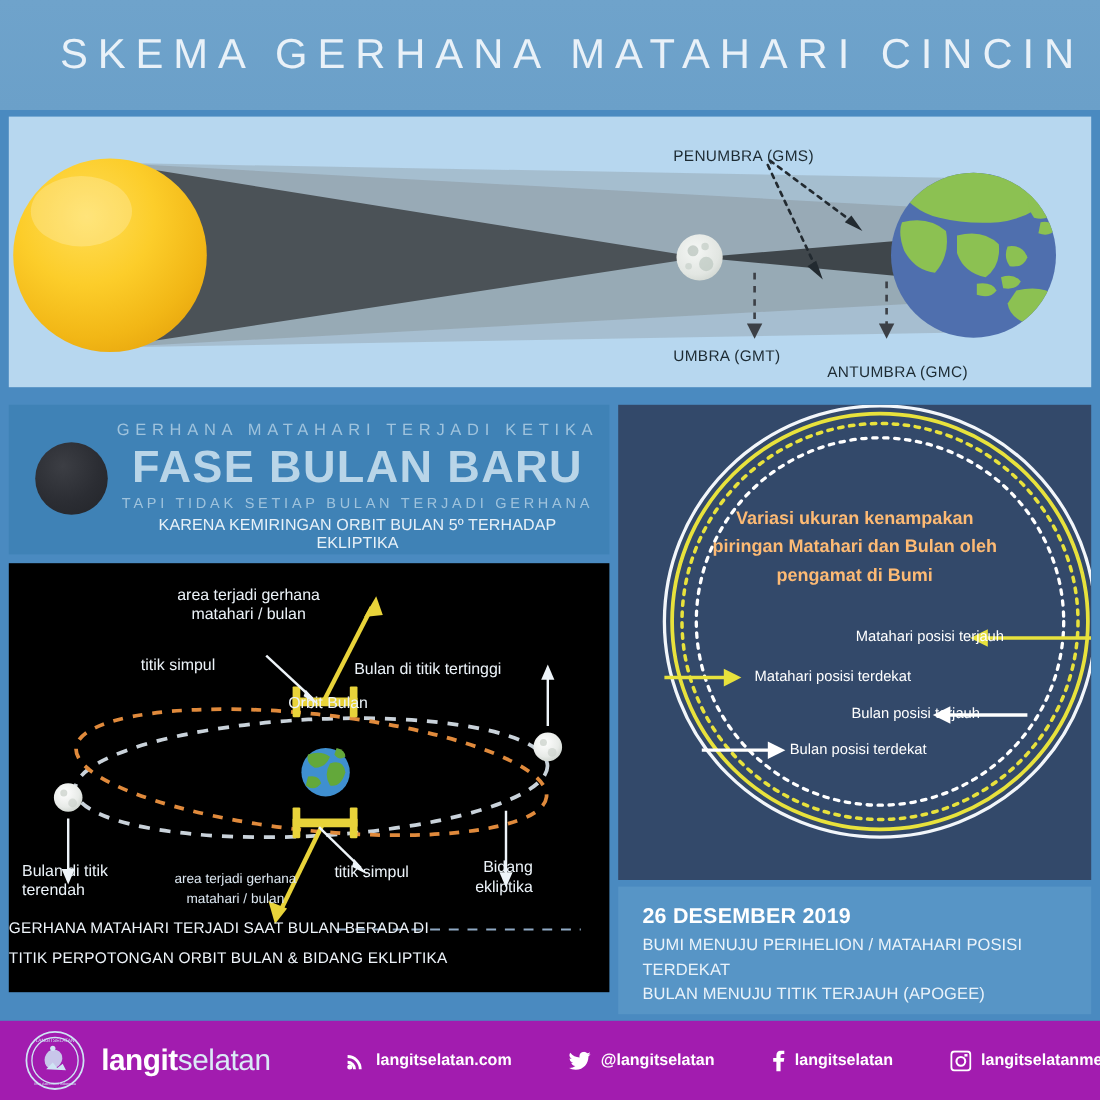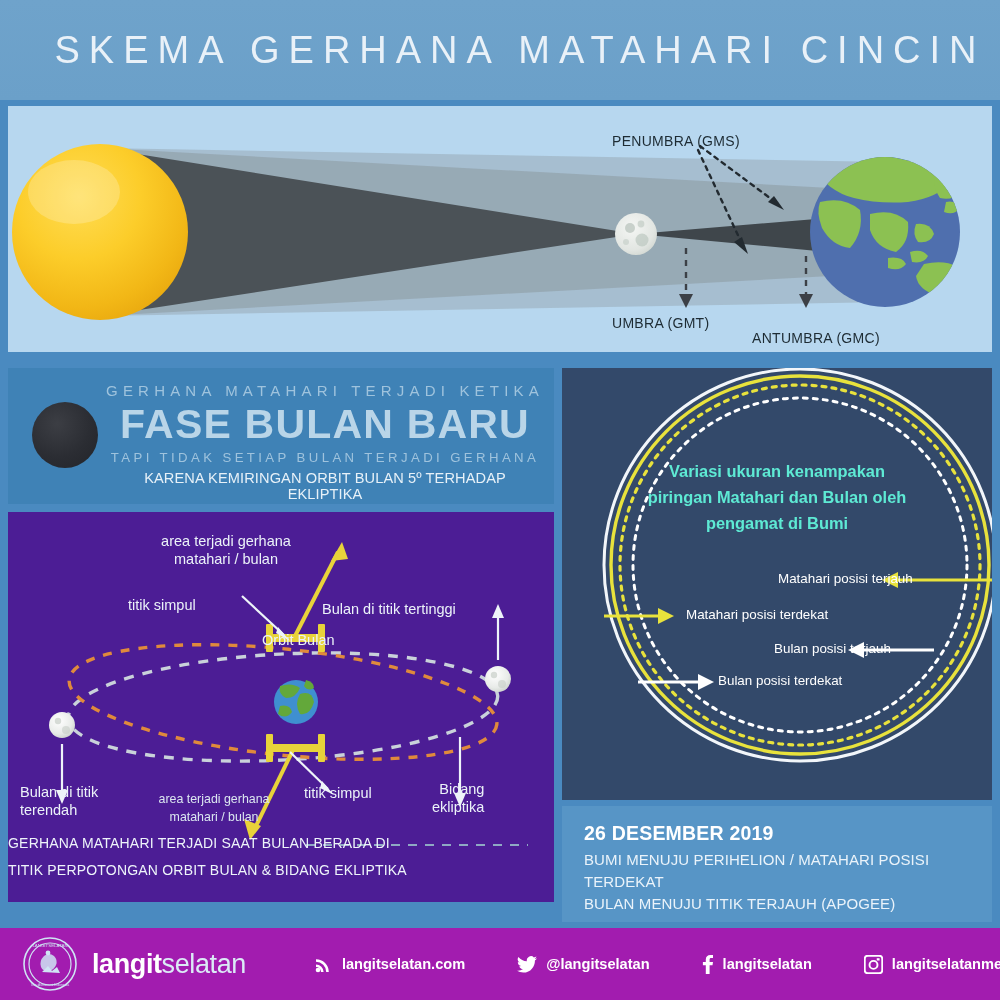--- a/index.html
+++ b/index.html
@@ -48,42 +48,42 @@
   }
   .nm-text { position:absolute; left:98px; top:14px; width:438px; text-align:center; }
   .nm-l1 { font-size:15px; letter-spacing:5.2px; color:#9fc3dd; font-weight:400; }
   .nm-l2 { font-size:41px; letter-spacing:1.2px; color:#b9d5e8; font-weight:bold; line-height:46px; margin-top:2px;}
   .nm-l3 { font-size:13.2px; letter-spacing:3.4px; color:#9fc3dd; margin-top:3px; }
   .nm-l4 { font-size:14.6px; letter-spacing:.1px; color:#e7f1f8; margin-top:5px; font-weight:500;}
 
   
   .orbit-panel {
     position:absolute; left:8px; top:512px; width:546px; height:390px;
-    background:#4c1d95; overflow:hidden;
+    background:#000000; overflow:hidden;
   }
   .orbit-panel svg { display:block; }
   .ot {
     position:absolute; color:#ecf3f9; font-size:14.5px;
     white-space:nowrap; line-height:18px; text-align:center;
   }
   .ot.small { font-size:12.4px; color:#dbe6f0; }
   .orbit-footer {
     position:absolute; left:0; bottom:18px; width:546px; text-align:left;
     color:#eef4fa; font-size:14px; line-height:27px; letter-spacing:.2px;
   }
 
   
   .ring-panel {
     position:absolute; left:562px; top:368px; width:430px; height:432px;
     background:#33496a; overflow:hidden;
   }
   .ring-panel svg { display:block; }
   .ring-title {
     position:absolute; left:60px; top:90px; width:310px; text-align:center;
-    color:#5eead4; font-size:16.4px; font-weight:bold; line-height:26px;
+    color:#fdba74; font-size:16.4px; font-weight:bold; line-height:26px;
   }
   .rt {
     position:absolute; color:#ffffff; font-size:13.4px; white-space:nowrap;
   }
 
   
   .date-panel {
     position:absolute; left:562px; top:806px; width:430px; height:116px;
     background:#5795c6; padding:16px 0 0 22px;
   }

